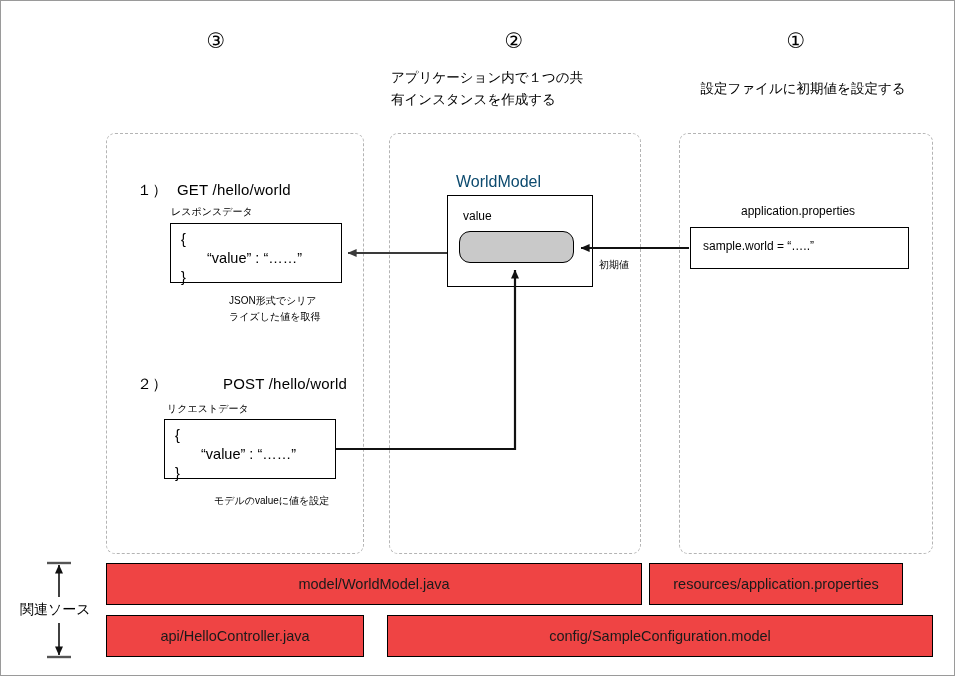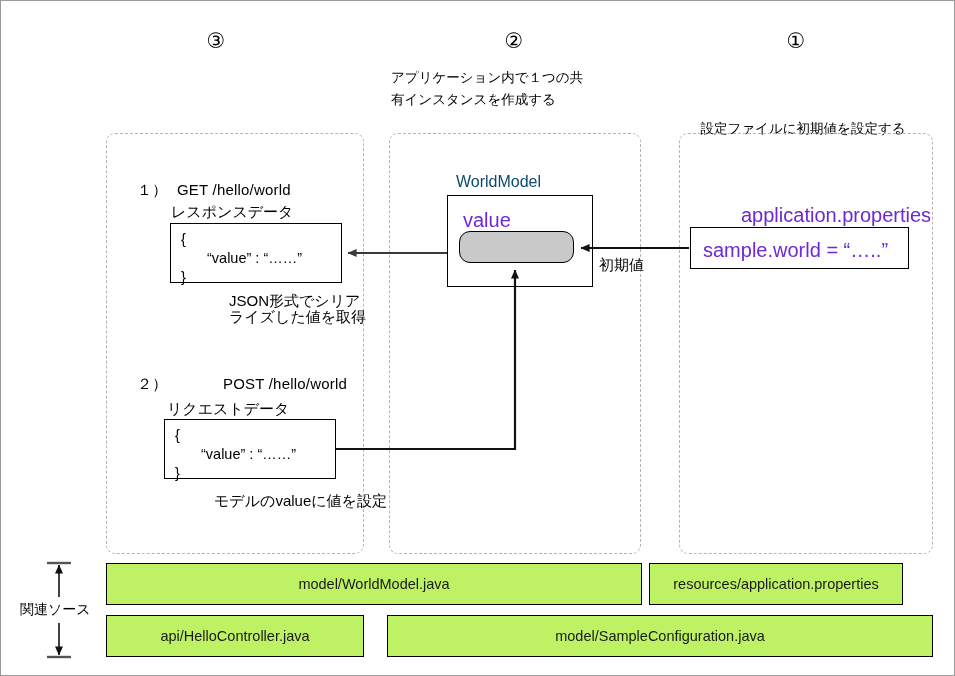--- a/index.html
+++ b/index.html
@@ -29,45 +29,45 @@
     text-align: center;
     color: #000;
     font-family: "DejaVu Sans", sans-serif;
   }
   .col-caption {
     font-size: 13.5px;
     line-height: 22px;
     color: #000;
     font-family: "Liberation Sans", "DejaVu Sans", sans-serif;
   }
-  .col-caption.center { text-align: center; margin-top: 40px; }
+  .col-caption.center { text-align: center; }
 
   
   .panel {
     border: 1px dashed #b4b4b4;
     border-radius: 9px;
     background: transparent;
   }
 
   
   .solid-box {
     border: 1.4px solid #000000;
     background: #ffffff;
   }
   .file-box {
     border: 1.3px solid #000000;
-    background: #bef264;
+    background: #ef4444;
     display: flex;
     align-items: center;
     justify-content: center;
     font-size: 14.5px;
     color: #1a1a1a;
   }
-  .lbl-sm   { font-size: 15px;  color: #000; white-space: nowrap; line-height: 16px; }
-  .lbl-md   { font-size: 20px; color: #6d28d9; white-space: nowrap; }
+  .lbl-sm   { font-size: 10px;  color: #000; white-space: nowrap; line-height: 16px; }
+  .lbl-md   { font-size: 12px; color: #000000; white-space: nowrap; }
   .lbl-api  { font-size: 15px; color: #000; white-space: nowrap; letter-spacing: .2px; }
   .lbl-title{ font-size: 16px; color: #0c4a6e; white-space: nowrap; }
 
   .json-box {
     padding: 6px 10px 6px 10px;
     font-size: 14.5px;
     line-height: 19px;
     color: #000;
   }
   .json-line-indent { padding-left: 26px; }
@@ -164,21 +164,21 @@
 
   <div class="abs file-box" style="left:648px; top:562px; width:254px; height:42px;">
     <span>resources/application.properties</span>
   </div>
 
   <div class="abs file-box" style="left:105px; top:614px; width:258px; height:42px;">
     <span>api/HelloController.java</span>
   </div>
 
   <div class="abs file-box" style="left:386px; top:614px; width:546px; height:42px;">
-    <span>model/SampleConfiguration.java</span>
+    <span>config/SampleConfiguration.model</span>
   </div>
 
   <svg class="overlay" viewBox="0 0 955 676" xmlns="http://www.w3.org/2000/svg">
     <defs>
       <marker id="ah" markerWidth="9" markerHeight="8" refX="8.6" refY="4" orient="auto" markerUnits="userSpaceOnUse">
         <path d="M0,0 L9,4 L0,8 z" fill="#111"></path>
       </marker>
       <marker id="ah-gray" markerWidth="9" markerHeight="8" refX="8.6" refY="4" orient="auto" markerUnits="userSpaceOnUse">
         <path d="M0,0 L9,4 L0,8 z" fill="#3a3a3a"></path>
       </marker>

